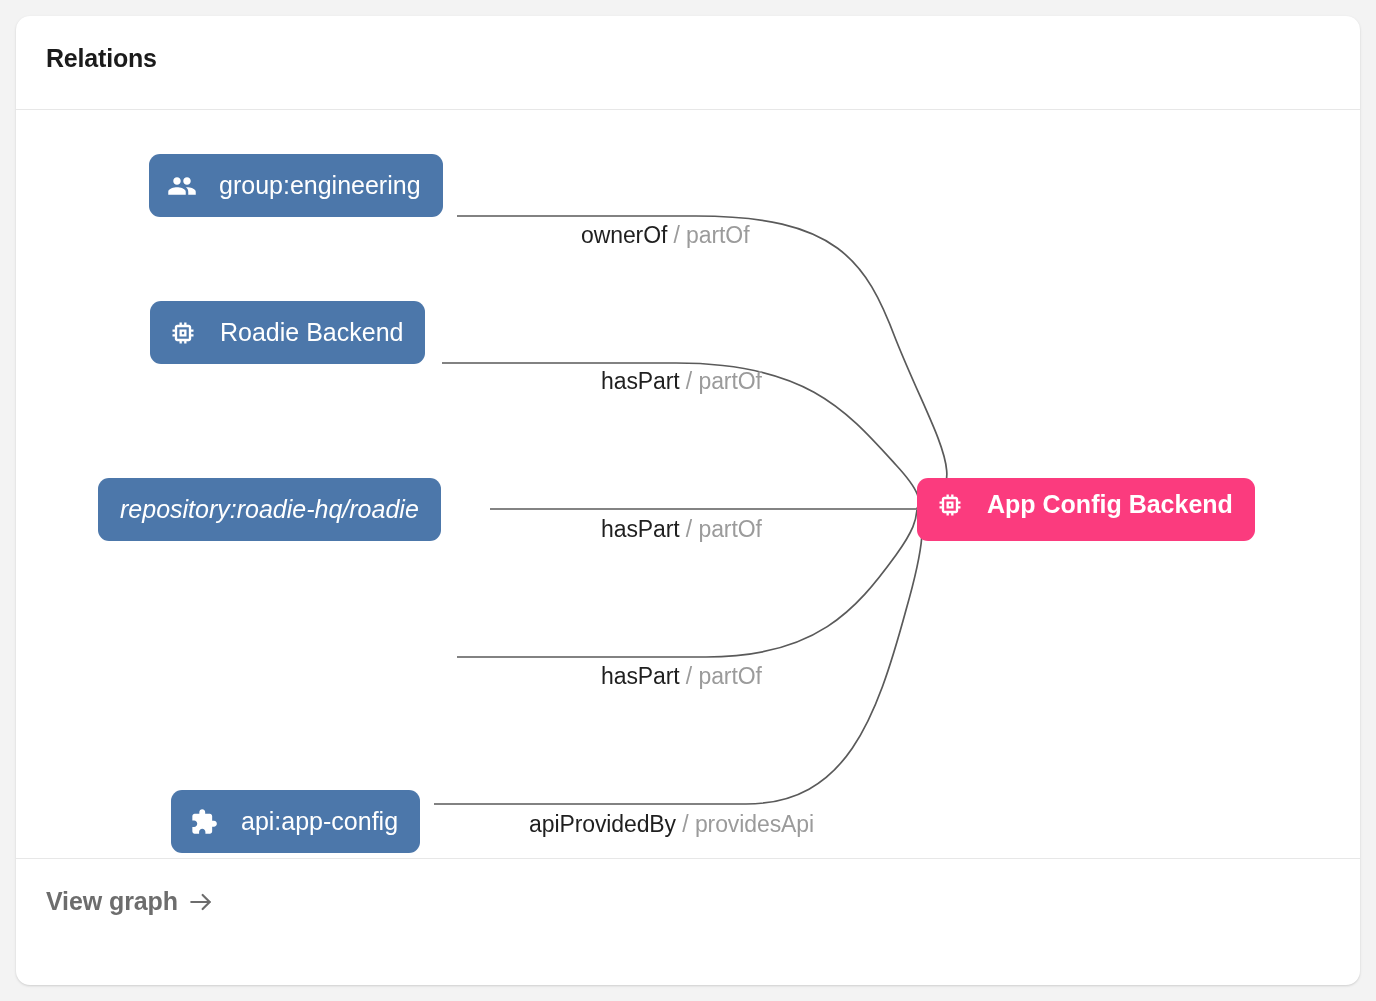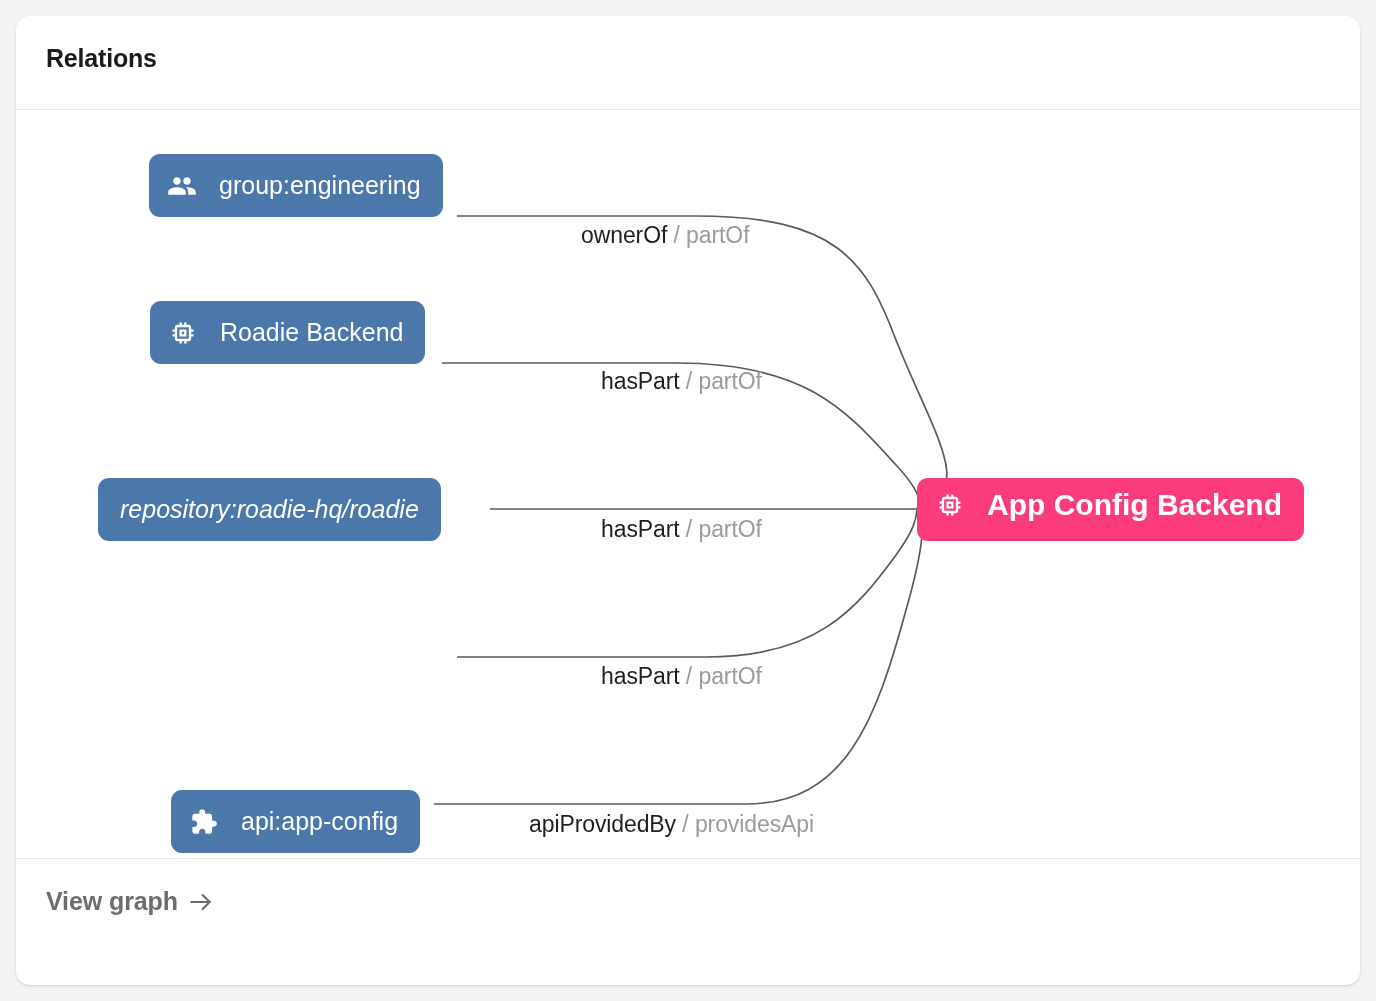--- a/index.html
+++ b/index.html
@@ -53,21 +53,21 @@
     background: #4c77aa;
     height: 63px;
     padding: 0 22px;
     font-size: 25px;
   }
   .node-blue.has-icon { padding-left: 18px; }
   .node-pink {
     background: #fb3b7e;
     height: 63px;
     padding: 0 22px 10px 18px;
-    font-size: 30px;
+    font-size: 25px;
     font-weight: bold;
   }
   .node-icon {
     display: inline-flex;
     align-items: center;
     justify-content: center;
     width: 30px; height: 30px;
     margin-right: 22px;
     flex: none;
   }

